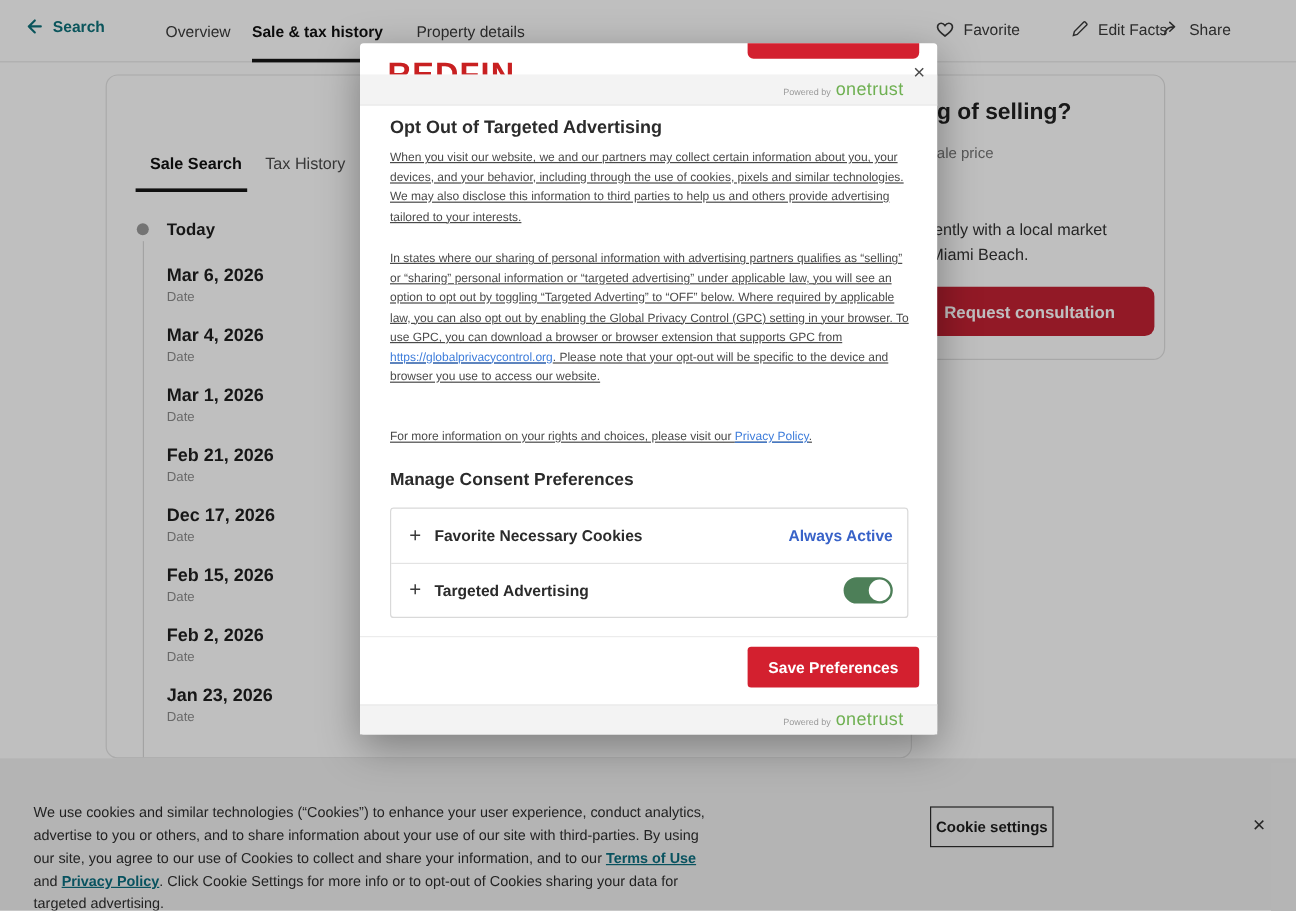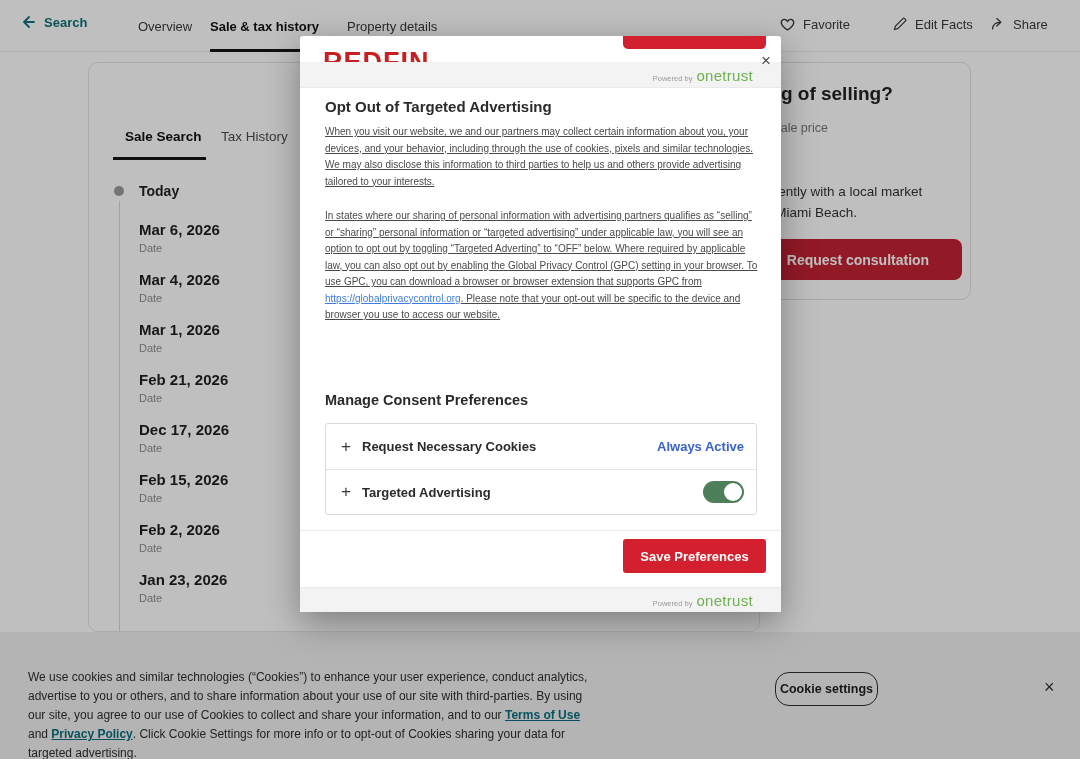--- a/index.html
+++ b/index.html
@@ -37,21 +37,21 @@
   .sell-price { position:absolute; left:19px; top:79px; font-size:22px; font-weight:bold; color:#1673a8; white-space:nowrap; }
   .sell-line1 { position:absolute; left:19px; top:121px; font-size:13.5px; color:#333; white-space:nowrap; }
   .sell-line2 { position:absolute; left:19px; top:142px; font-size:13.5px; color:#333; white-space:nowrap; }
   .sell-cta { position:absolute; left:9px; top:176px; width:208px; height:41px; background:#c32233; border:none; border-radius:8px; color:#fff; font-weight:bold; font-size:14px; font-family:inherit; cursor:pointer; }
 
   
   .cookie-banner { position:absolute; left:0; top:632px; width:1080px; height:127px; background:#f1f1f1; }
   .cb-title { position:absolute; left:28px; top:9px; font-size:17px; font-weight:bold; color:#1e1e1e; }
   .cb-text { position:absolute; left:28px; top:36px; width:570px; font-size:12px; line-height:19px; color:#2e2e2e; }
   .cb-link { color:#0b6e7f; font-weight:bold; text-decoration:underline; cursor:pointer; }
-  .cb-settings { position:absolute; left:775px; top:40px; width:103px; height:34px; background:transparent; border:1.5px solid #2e2e2e; border-radius:14px; font-size:12.5px; font-weight:bold; color:#1e1e1e; font-family:inherit; cursor:pointer; }
+  .cb-settings { position:absolute; left:775px; top:40px; width:103px; height:34px; background:transparent; border:1.5px solid #2e2e2e; border-radius:0; font-size:12.5px; font-weight:bold; color:#1e1e1e; font-family:inherit; cursor:pointer; }
   .cb-close { position:absolute; left:1044px; top:46px; font-size:18px; color:#333; cursor:pointer; line-height:18px; }
 
   
   .dim { position:absolute; inset:0; background:rgba(0,0,0,0.25); z-index:10; }
 
   
   .modal { position:absolute; left:300px; top:36px; width:481px; height:576px; background:#fff; border-radius:3px; box-shadow:0 10px 35px rgba(0,0,0,0.35); z-index:30; }
   .modal-brand { position:absolute; left:23px; top:11px; font-size:27px; font-weight:bold; letter-spacing:1px; color:#c82021; z-index:1; }
   .modal-top-btn { position:absolute; left:323px; top:0; width:143px; height:13px; background:#d3202f; border:none; border-radius:0 0 5px 5px; cursor:pointer; z-index:1; }
   .ot-strip { position:absolute; left:0; width:481px; height:26px; background:#f3f3f3; z-index:2; }
@@ -99,21 +99,21 @@
           <path d="M8 13.2C5.2 11.3 2.6 9.2 2.2 6.7 1.9 4.8 3.2 3.2 5 3.2c1.2 0 2.3.7 3 1.8.7-1.1 1.8-1.8 3-1.8 1.8 0 3.1 1.6 2.8 3.5-.4 2.5-3 4.6-5.8 6.5z" fill="none" stroke="#3a3a3a" stroke-width="1.3"></path>
         </svg>
       <span>Favorite</span>
     </div>
     <div class="nav-action" style="left:892px;">
       <svg width="16" height="16" viewBox="0 0 16 16">
           <path d="M2.5 13.5l.8-3.2 7.9-7.9c.3-.3.8-.3 1.1 0l1.3 1.3c.3.3.3.8 0 1.1l-7.9 7.9-3.2.8z" fill="none" stroke="#3a3a3a" stroke-width="1.2"></path>
         </svg>
       <span>Edit Facts</span>
     </div>
-    <div class="nav-action" style="left:990px;">
+    <div class="nav-action" style="left:968px;">
       <svg width="16" height="16" viewBox="0 0 16 16">
           <path d="M2.5 12.8C3 8.8 5.7 6.6 9.5 6.4M6.8 2.6l4 3.7-4 3.7" fill="none" stroke="#3a3a3a" stroke-width="1.3" stroke-linecap="round" stroke-linejoin="round"></path>
         </svg>
       <span>Share</span>
     </div>
   </div>
 
   <div class="history-card">
     <div class="htab active" style="left:36px;">Sale Search</div>
     <div class="htab idle" style="left:132px;">Tax History</div>
@@ -186,27 +186,28 @@
       </div>
     </div>
     <div class="modal-close">×</div>
 
     <div class="modal-title">Opt Out of Targeted Advertising</div>
 
     <div class="modal-p p1">When you visit our website, we and our partners may collect certain information about you, your devices, and your behavior, including through the use of cookies, pixels and similar technologies. We may also disclose this information to third parties to help us and others provide advertising tailored to your interests.</div>
 
     <div class="modal-p p2"><span>In states where our sharing of personal information with advertising partners qualifies as “selling” or “sharing” personal information or “targeted advertising” under applicable law, you will see an option to opt out by toggling “Targeted Adverting” to “OFF” below. Where required by applicable law, you can also opt out by enabling the Global Privacy Control (GPC) setting in your browser. To use GPC, you can download a browser or browser extension that supports GPC from </span><span class="m-link">https://globalprivacycontrol.org</span><span>. Please note that your opt-out will be specific to the device and browser you use to access our website.</span></div>
 
+    <div class="modal-p p3"><span>For more information on your rights and choices, please visit our </span><span class="m-link">Privacy Policy</span><span>.</span></div>
 
     <div class="manage-heading">Manage Consent Preferences</div>
 
     <div class="accordion">
       <div class="acc-row">
         <span class="acc-plus">+</span>
-        <span class="acc-label">Request Necessary Cookies</span>
+        <span class="acc-label">Favorite Necessary Cookies</span>
         <span class="acc-status">Always Active</span>
       </div>
       <div class="acc-row">
         <span class="acc-plus">+</span>
         <span class="acc-label">Targeted Advertising</span>
         <span class="toggle">
             <span class="toggle-knob"></span>
           </span>
       </div>
     </div>

